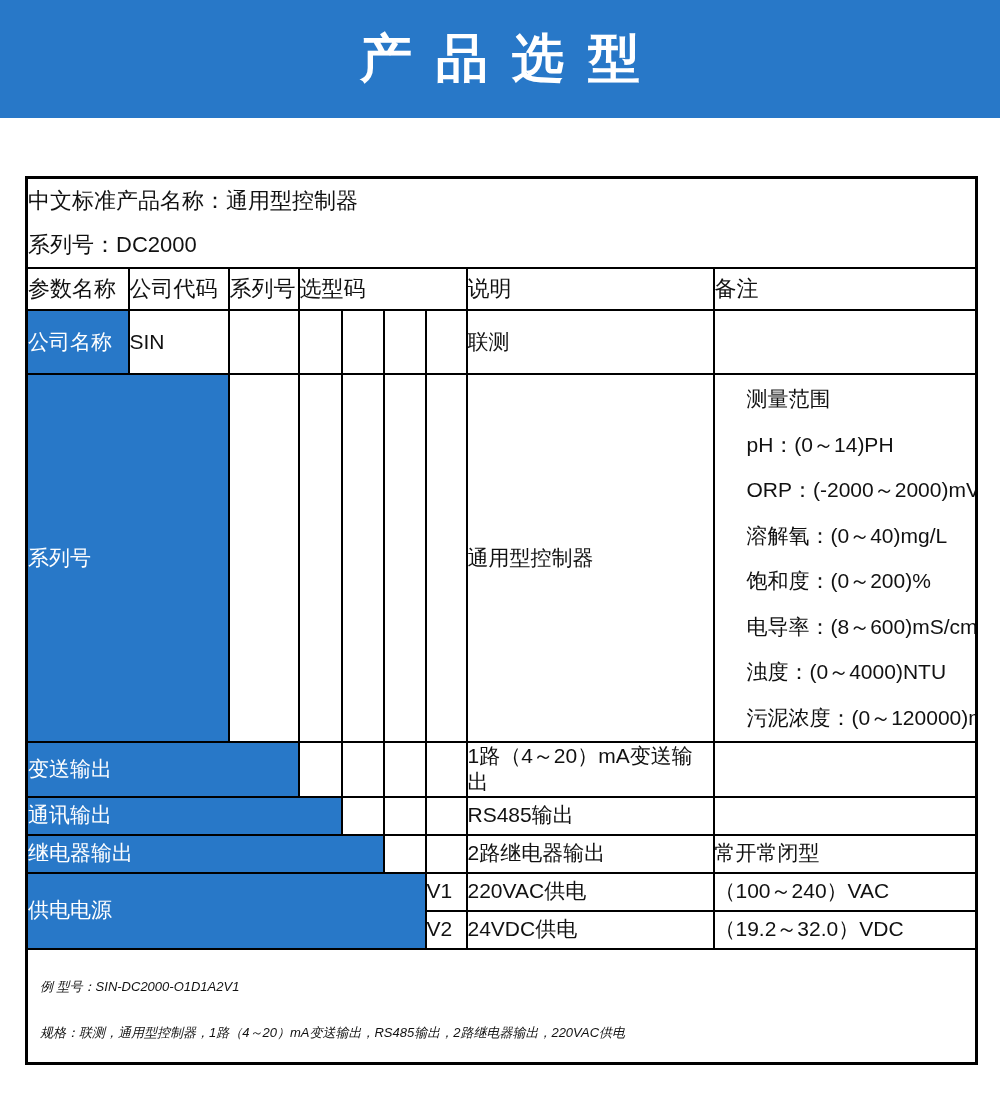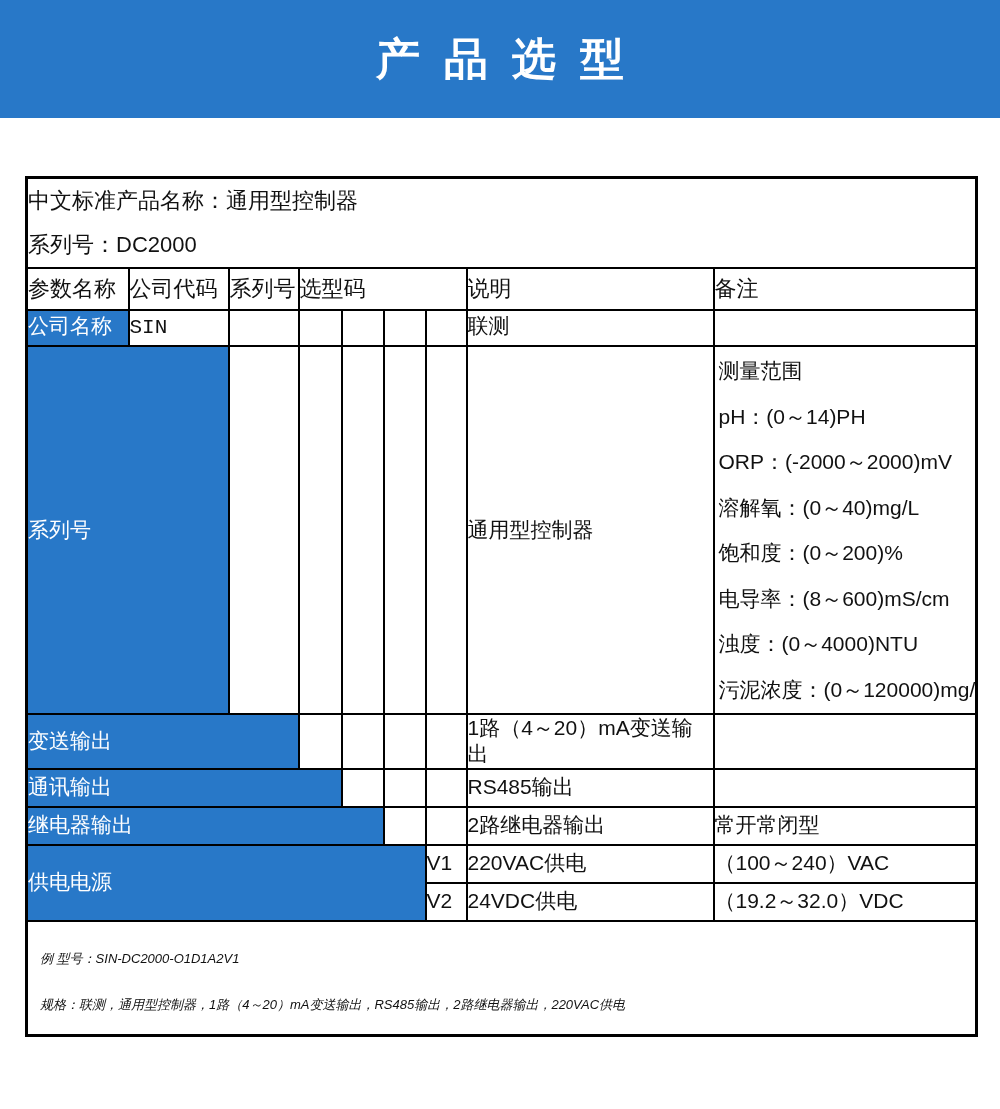--- a/index.html
+++ b/index.html
@@ -14,21 +14,21 @@
   .banner {
     width: 1000px;
     height: 118px;
     background: #2878c8;
     display: flex;
     align-items: center;
     justify-content: center;
   }
   .banner h1 {
     color: #ffffff;
-    font-size: 44px;
+    font-size: 52px;
     font-weight: 600;
     letter-spacing: 24px;
     padding-left: 24px; 
     white-space: nowrap;
   }
 
   .table-wrap { margin: 58px 0 0 25px; }
 
   table.sel {
     width: 950px;
@@ -51,29 +51,29 @@
   }
 
   tr.title-row td {
     height: 90px;
     font-size: 22px;
   }
   .title-line { line-height: 44px; }
 
   tr.header-row td { height: 42px; font-size: 22px; }
 
-  tr.r-company td { height: 36px; font-family: Liberation Mono, monospace; }
+  tr.r-company td { height: 64px; }
   tr.r-series  td { height: 368px; }
   tr.r-data    td { height: 38px; }
 
   td.remark-lines {
     padding: 0 4px;
     font-size: 20px;
   }
-  .remark-line { line-height: 45.5px; white-space: nowrap; }
+  .remark-line { line-height: 45.5px; white-space: nowrap; margin-left: 28px; }
 
   tr.footer-row td {
     height: 105px;
     text-align: left;
     padding: 14px 10px 6px 12px;
     font-size: 13px;
     font-style: italic;
   }
   .footer-line { line-height: 46px; white-space: nowrap; }
 </style>

